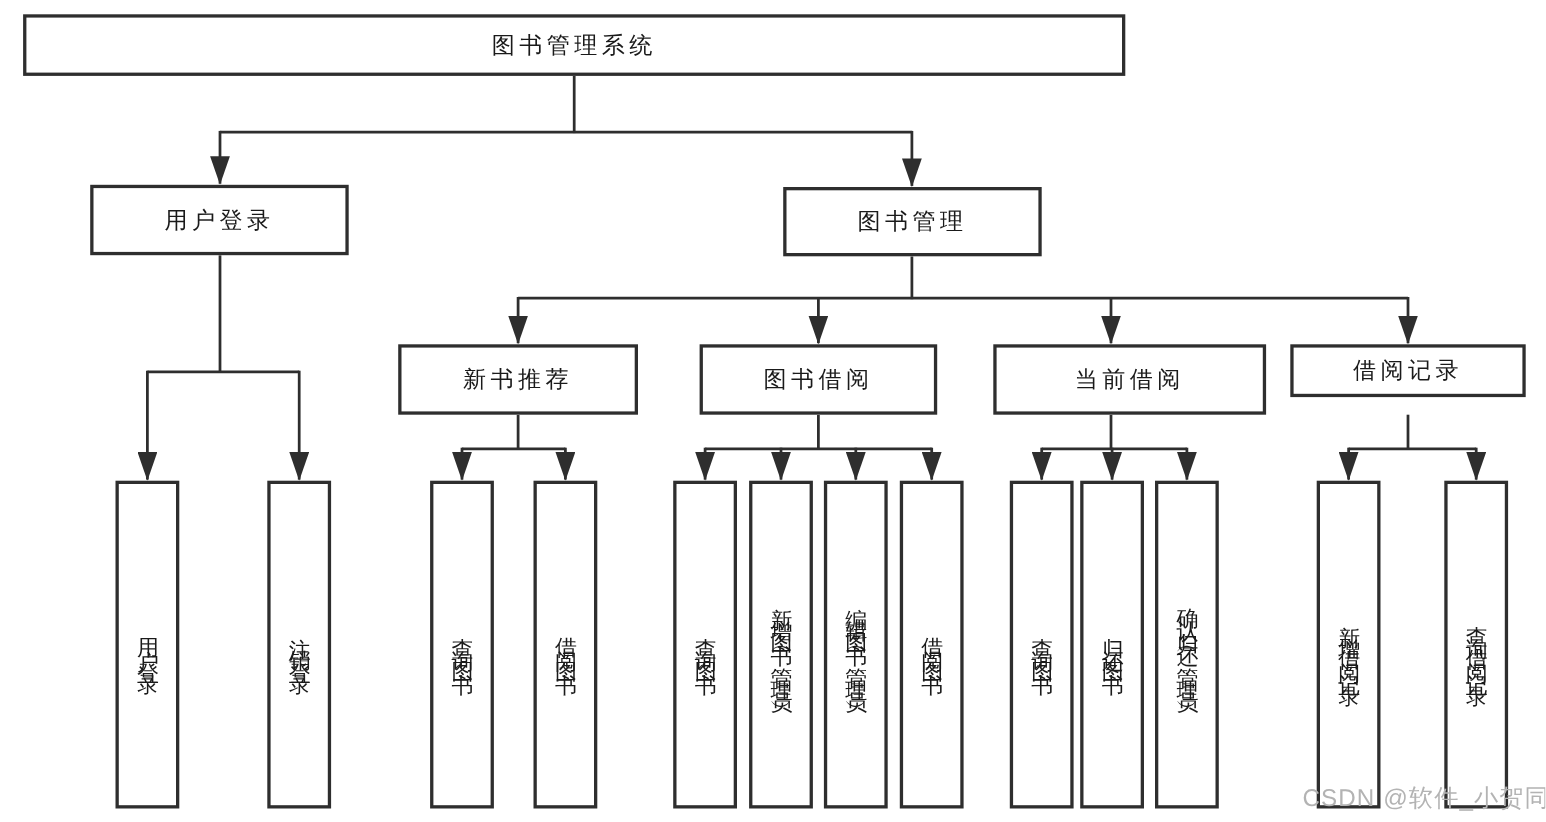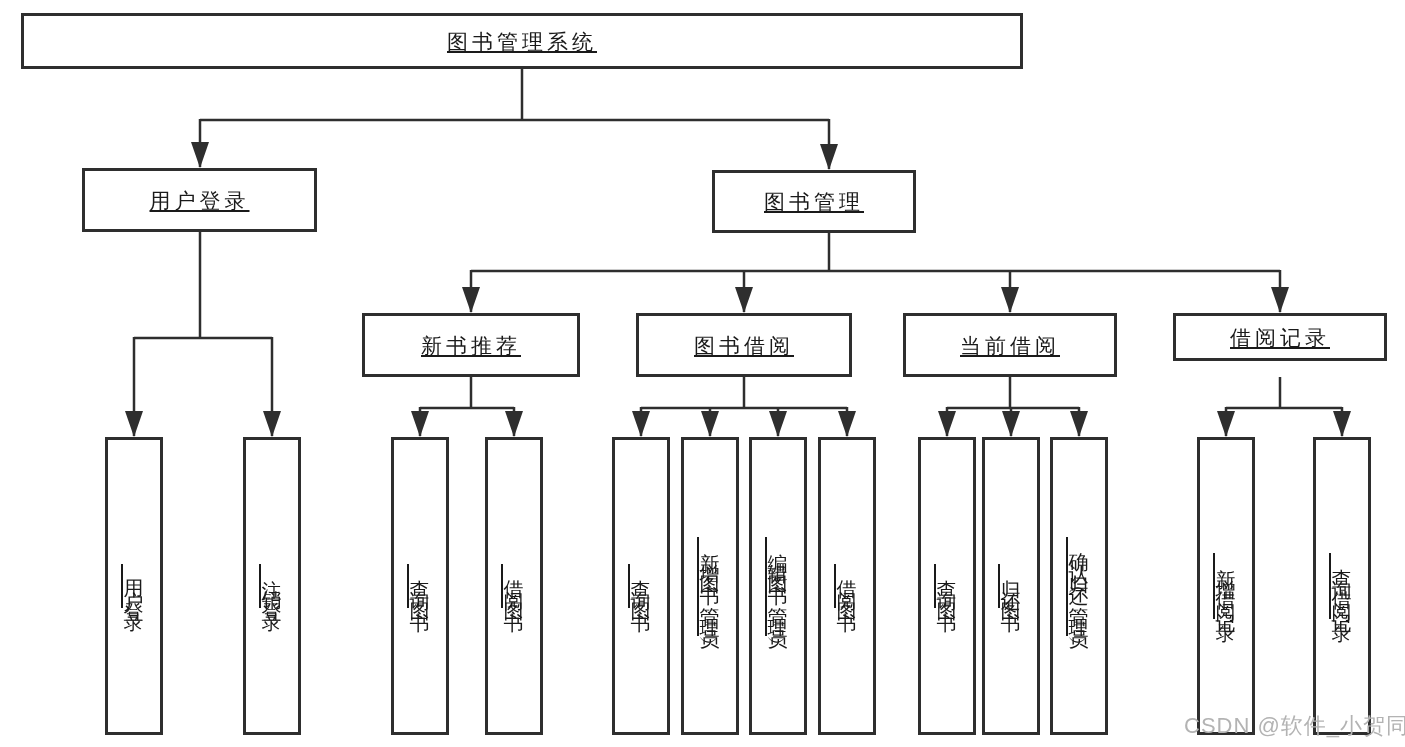--- a/index.html
+++ b/index.html
@@ -7,21 +7,20 @@
     position:relative;width:1405px;height:747px;background:var(--background,#ffffff);
     font-family:"Liberation Sans","DejaVu Sans",sans-serif;overflow:hidden;
   }
   svg.connectors{position:absolute;left:0;top:0;z-index:1;}
   .node{
     position:absolute;z-index:2;box-sizing:border-box;
     background:var(--box_fill,#ffffff);
     border:3px solid var(--box_border,#2e2e2e);
     display:flex;align-items:center;justify-content:center;
     color:var(--text,#1a1a1a);
-    text-decoration:underline;
   }
   .node.h span{font-size:21px;letter-spacing:4px;line-height:1;white-space:nowrap;}
   .node.root{border-width:3px;}
   .node.leaf span{
     writing-mode:vertical-rl;text-orientation:mixed;
     font-size:20px;letter-spacing:11px;line-height:1;
   }
   .watermark{
     position:absolute;z-index:3;left:1184px;top:713px;
     font-size:22px;letter-spacing:1px;line-height:1.2;
@@ -88,31 +87,31 @@
     </g>
   </svg>
 
   <div class="node h root" style="left:21px;top:13px;width:1002px;height:56px">
     <span>图书管理系统</span>
   </div>
 
   <div class="node h" style="left:82px;top:168px;width:235px;height:64px">
     <span>用户登录</span>
   </div>
-  <div class="node h" style="left:712px;top:170px;width:204px;height:63px">
+  <div class="node h" style="left:712px;top:170px;width:235px;height:63px">
     <span>图书管理</span>
   </div>
 
   <div class="node h" style="left:636px;top:313px;width:216px;height:64px">
     <span>图书借阅</span>
   </div>
   <div class="node h" style="left:362px;top:313px;width:218px;height:64px">
     <span>新书推荐</span>
   </div>
-  <div class="node h" style="left:903px;top:313px;width:214px;height:64px">
+  <div class="node h" style="left:903px;top:313px;width:248px;height:64px">
     <span>当前借阅</span>
   </div>
   <div class="node h" style="left:1173px;top:313px;width:214px;height:48px">
     <span>借阅记录</span>
   </div>
 
   <div class="node leaf" style="left:105px;top:437px;width:58px;height:298px">
     <span>用户登录</span>
   </div>
   <div class="node leaf" style="left:243px;top:437px;width:58px;height:298px">

